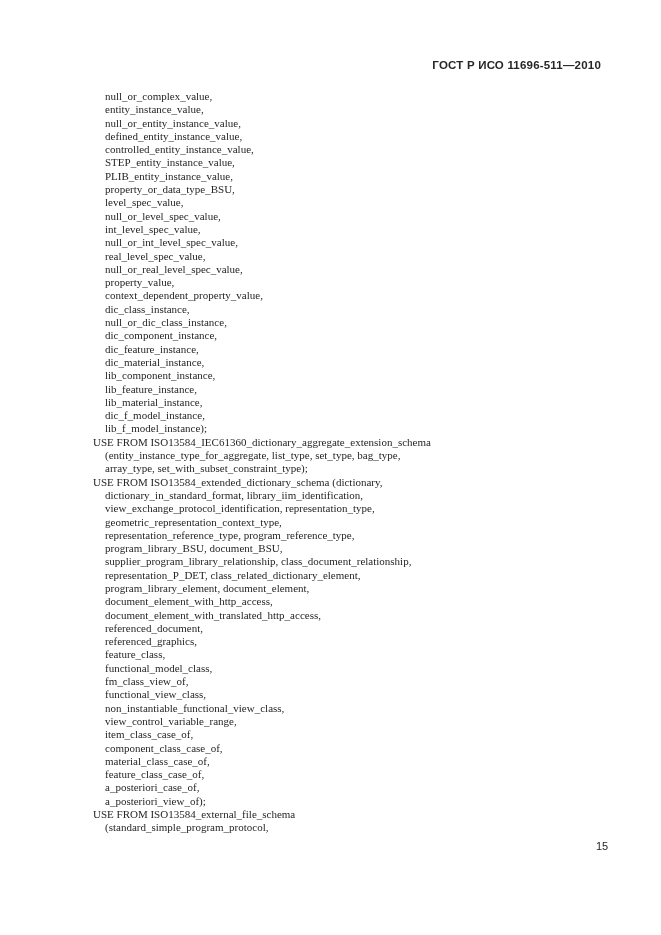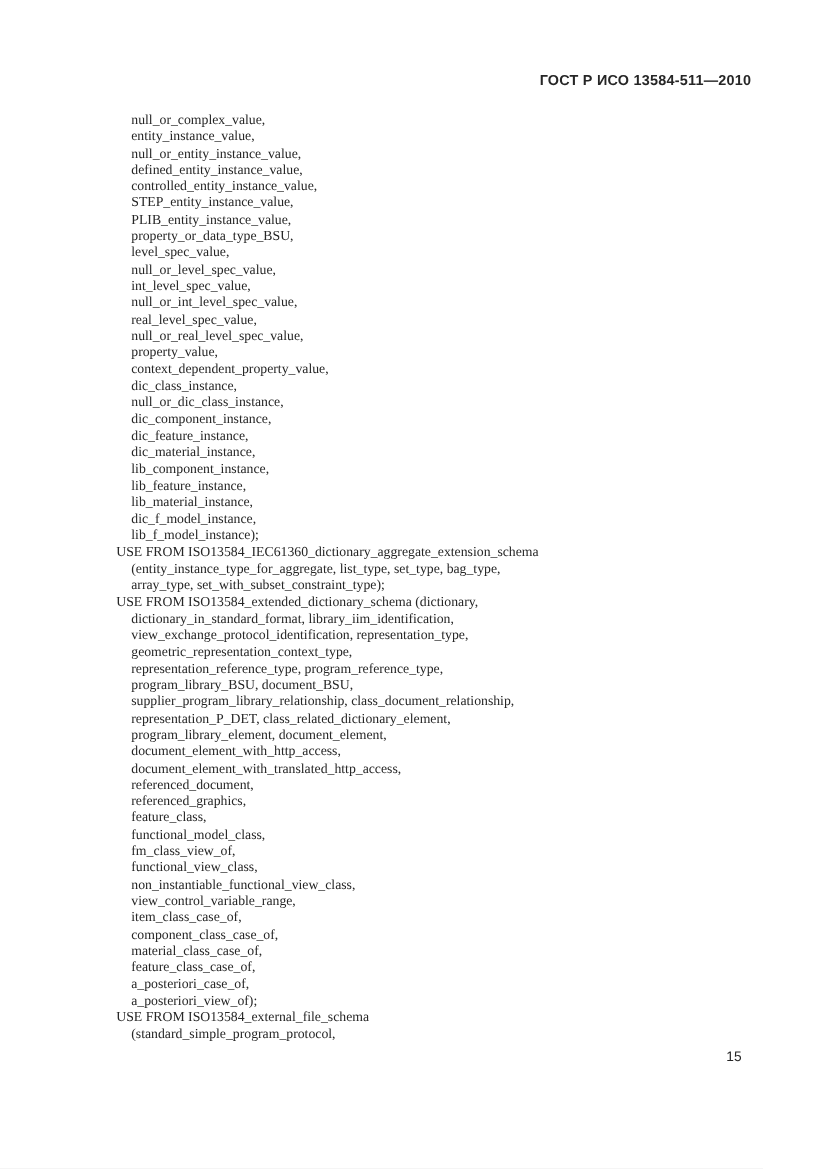--- a/index.html
+++ b/index.html
@@ -37,27 +37,27 @@
     font-family: Liberation Serif, serif;
   }
   .code-listing .line {
     height: 13.3px;
   }
   .code-listing .line.i1 {
     padding-left: 12px;
   }
   .page-number {
     position: absolute;
-    left: 581px;
+    left: 596px;
     top: 840px;
     font-size: 11px;
   }
 </style>
 </head>
 <body>
 
 <div class="page">
-  <div class="running-header">ГОСТ Р ИСО 13584-511—2010</div>
+  <div class="running-header">ГОСТ Р ИСО 11696-511—2010</div>
 
   <div class="code-listing"><div class="line i1">null_or_complex_value,</div><div class="line i1">entity_instance_value,</div><div class="line i1">null_or_entity_instance_value,</div><div class="line i1">defined_entity_instance_value,</div><div class="line i1">controlled_entity_instance_value,</div><div class="line i1">STEP_entity_instance_value,</div><div class="line i1">PLIB_entity_instance_value,</div><div class="line i1">property_or_data_type_BSU,</div><div class="line i1">level_spec_value,</div><div class="line i1">null_or_level_spec_value,</div><div class="line i1">int_level_spec_value,</div><div class="line i1">null_or_int_level_spec_value,</div><div class="line i1">real_level_spec_value,</div><div class="line i1">null_or_real_level_spec_value,</div><div class="line i1">property_value,</div><div class="line i1">context_dependent_property_value,</div><div class="line i1">dic_class_instance,</div><div class="line i1">null_or_dic_class_instance,</div><div class="line i1">dic_component_instance,</div><div class="line i1">dic_feature_instance,</div><div class="line i1">dic_material_instance,</div><div class="line i1">lib_component_instance,</div><div class="line i1">lib_feature_instance,</div><div class="line i1">lib_material_instance,</div><div class="line i1">dic_f_model_instance,</div><div class="line i1">lib_f_model_instance);</div><div class="line i0">USE FROM ISO13584_IEC61360_dictionary_aggregate_extension_schema</div><div class="line i1">(entity_instance_type_for_aggregate, list_type, set_type, bag_type,</div><div class="line i1">array_type, set_with_subset_constraint_type);</div><div class="line i0">USE FROM ISO13584_extended_dictionary_schema (dictionary,</div><div class="line i1">dictionary_in_standard_format, library_iim_identification,</div><div class="line i1">view_exchange_protocol_identification, representation_type,</div><div class="line i1">geometric_representation_context_type,</div><div class="line i1">representation_reference_type, program_reference_type,</div><div class="line i1">program_library_BSU, document_BSU,</div><div class="line i1">supplier_program_library_relationship, class_document_relationship,</div><div class="line i1">representation_P_DET, class_related_dictionary_element,</div><div class="line i1">program_library_element, document_element,</div><div class="line i1">document_element_with_http_access,</div><div class="line i1">document_element_with_translated_http_access,</div><div class="line i1">referenced_document,</div><div class="line i1">referenced_graphics,</div><div class="line i1">feature_class,</div><div class="line i1">functional_model_class,</div><div class="line i1">fm_class_view_of,</div><div class="line i1">functional_view_class,</div><div class="line i1">non_instantiable_functional_view_class,</div><div class="line i1">view_control_variable_range,</div><div class="line i1">item_class_case_of,</div><div class="line i1">component_class_case_of,</div><div class="line i1">material_class_case_of,</div><div class="line i1">feature_class_case_of,</div><div class="line i1">a_posteriori_case_of,</div><div class="line i1">a_posteriori_view_of);</div><div class="line i0">USE FROM ISO13584_external_file_schema</div><div class="line i1">(standard_simple_program_protocol,</div></div>
 
   <div class="page-number">15</div>
 </div>
 
 </body></html>

